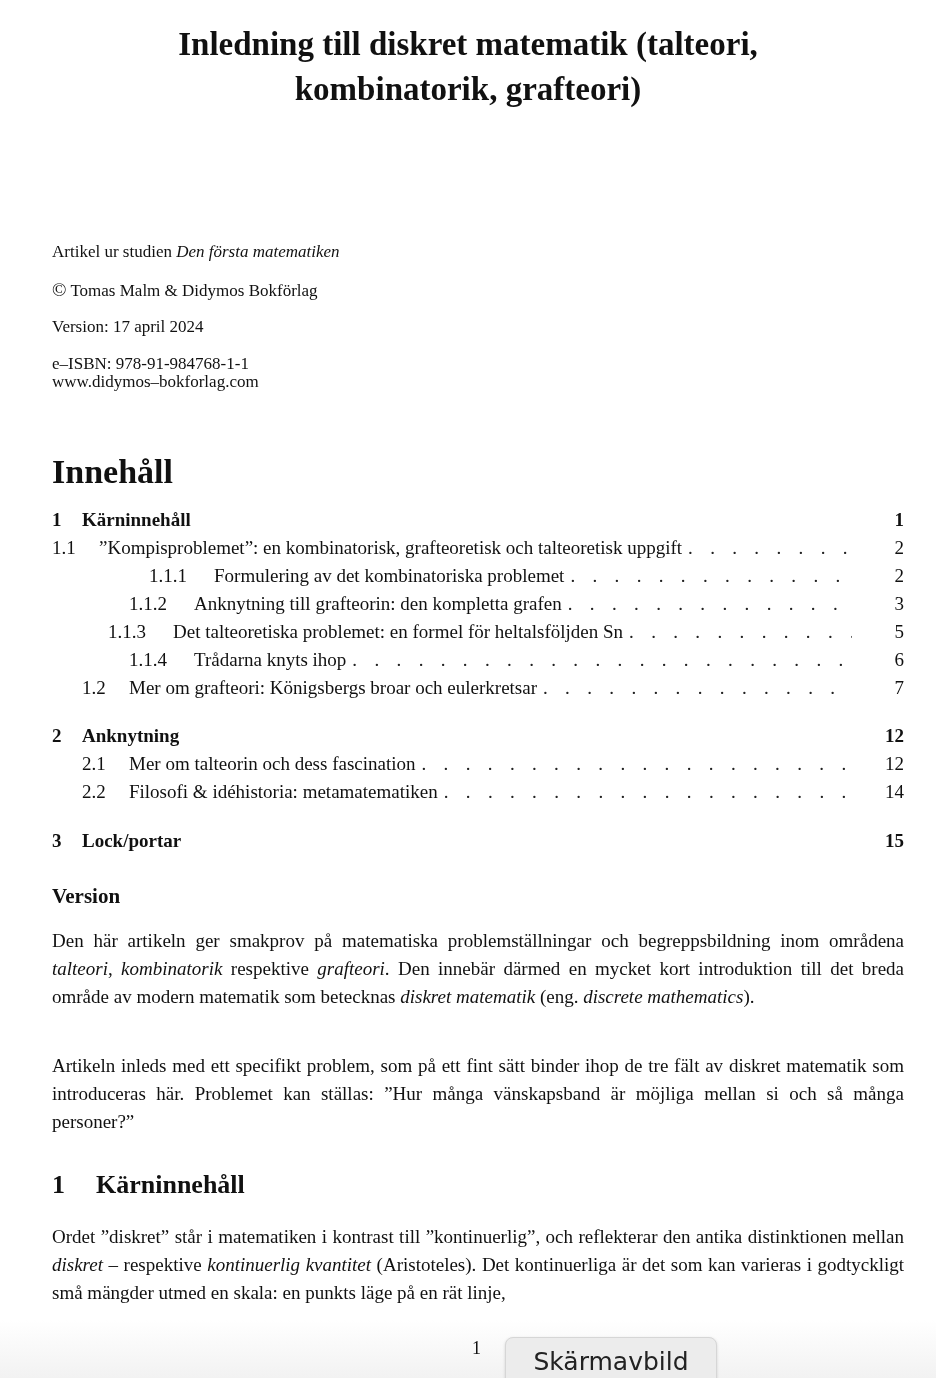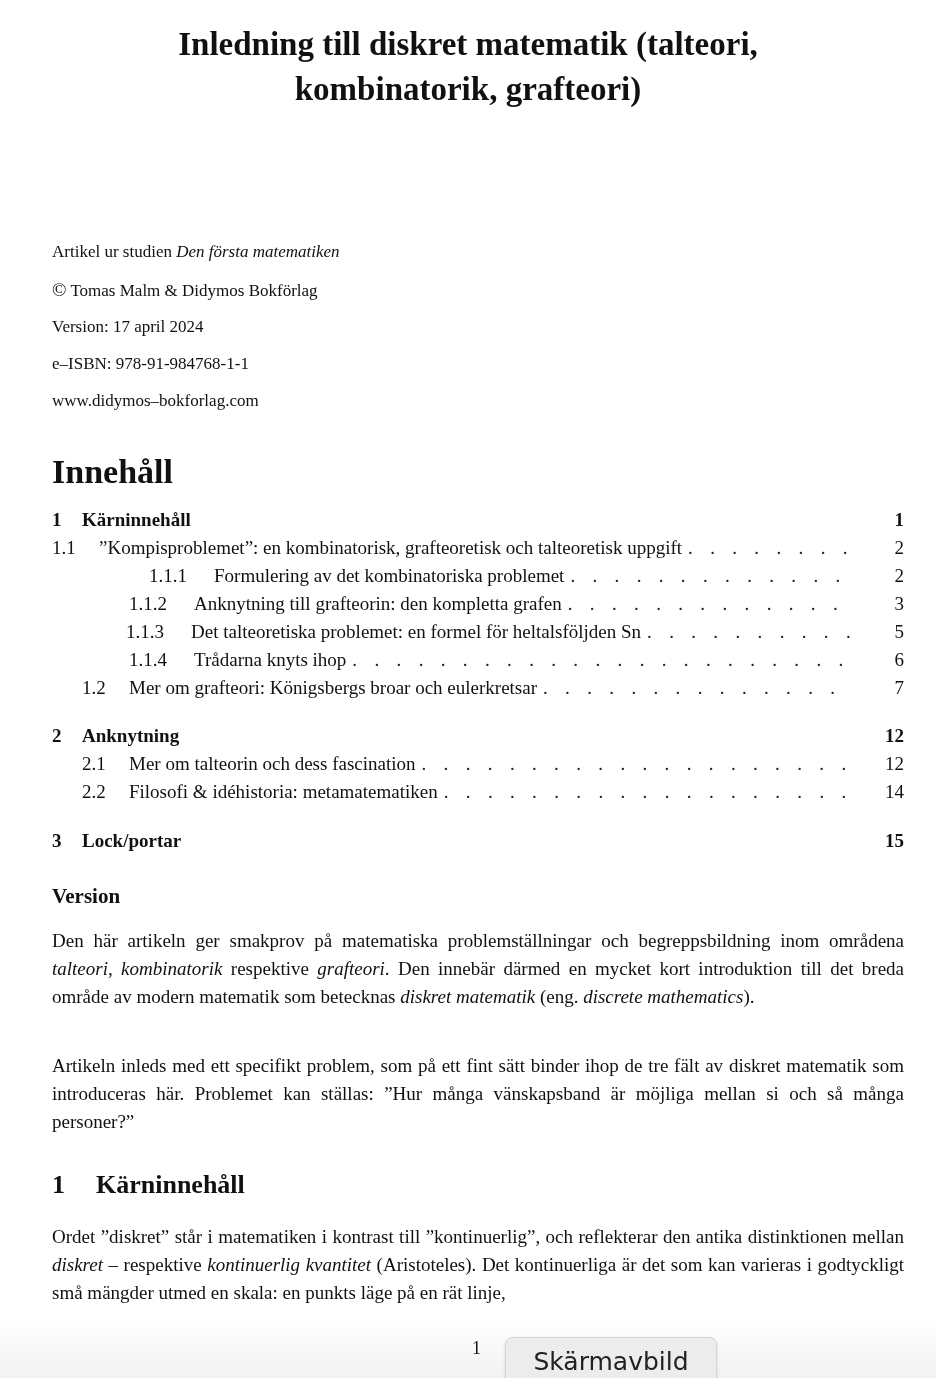--- a/index.html
+++ b/index.html
@@ -76,21 +76,21 @@
 
   <div class="title">
     <div>Inledning till diskret matematik (talteori,</div>
     <div>kombinatorik, grafteori)</div>
   </div>
 
   <div class="meta" style="top:242px;"><span>Artikel ur studien </span><i>Den första matematiken</i></div>
   <div class="meta" style="top:279px;"><span style="font-size:19px;">©</span> <span>Tomas Malm &amp; Didymos Bokförlag</span></div>
   <div class="meta" style="top:317px;">Version: 17 april 2024</div>
   <div class="meta" style="top:354px;">e–ISBN: 978-91-984768-1-1</div>
-  <div class="meta" style="top:391px;">www.didymos–bokforlag.com</div>
+  <div class="meta" style="top:372px;">www.didymos–bokforlag.com</div>
 
   <div class="toc-heading">Innehåll</div>
 
   <div class="toc-row bold" style="top:509px;">
     <span class="toc-num" style="width:30px;">1</span>
     <span class="toc-title">Kärninnehåll</span>
     <span class="toc-dots"></span>
     <span class="toc-page">1</span>
   </div>
   <div class="toc-row" style="top:537px;">
@@ -105,21 +105,21 @@
     <span class="toc-dots">. . . . . . . . . . . . . . . . . . . . . . . . . . . . . . . . . . . . . . . . . . . . . . . . . . . .</span>
     <span class="toc-page">2</span>
   </div>
   <div class="toc-row" style="top:593px;">
     <span class="toc-num" style="margin-left:77px;width:65px;">1.1.2</span>
     <span class="toc-title">Anknytning till grafteorin: den kompletta grafen</span>
     <span class="toc-dots">. . . . . . . . . . . . . . . . . . . . . . . . . . . . . . . . . . . . . . . . . . . . . . . . . . . .</span>
     <span class="toc-page">3</span>
   </div>
   <div class="toc-row" style="top:621px;">
-    <span class="toc-num" style="margin-left:74px;width:65px;">1.1.3</span>
+    <span class="toc-num" style="margin-left:56px;width:65px;">1.1.3</span>
     <span class="toc-title">Det talteoretiska problemet: en formel för heltalsföljden Sn</span>
     <span class="toc-dots">. . . . . . . . . . . . . . . . . . . . . . . . . . . . . . . . . . . . . . . . . . . . . . . . . . . .</span>
     <span class="toc-page">5</span>
   </div>
   <div class="toc-row" style="top:649px;">
     <span class="toc-num" style="margin-left:77px;width:65px;">1.1.4</span>
     <span class="toc-title">Trådarna knyts ihop</span>
     <span class="toc-dots">. . . . . . . . . . . . . . . . . . . . . . . . . . . . . . . . . . . . . . . . . . . . . . . . . . . .</span>
     <span class="toc-page">6</span>
   </div>

